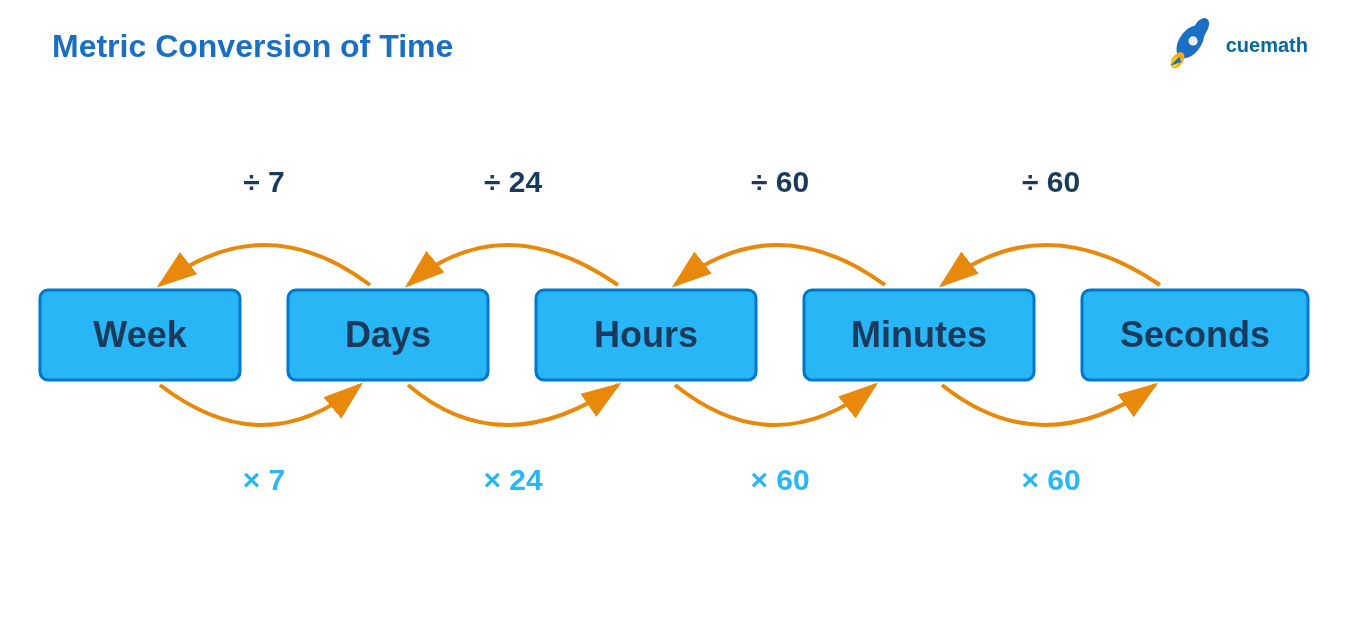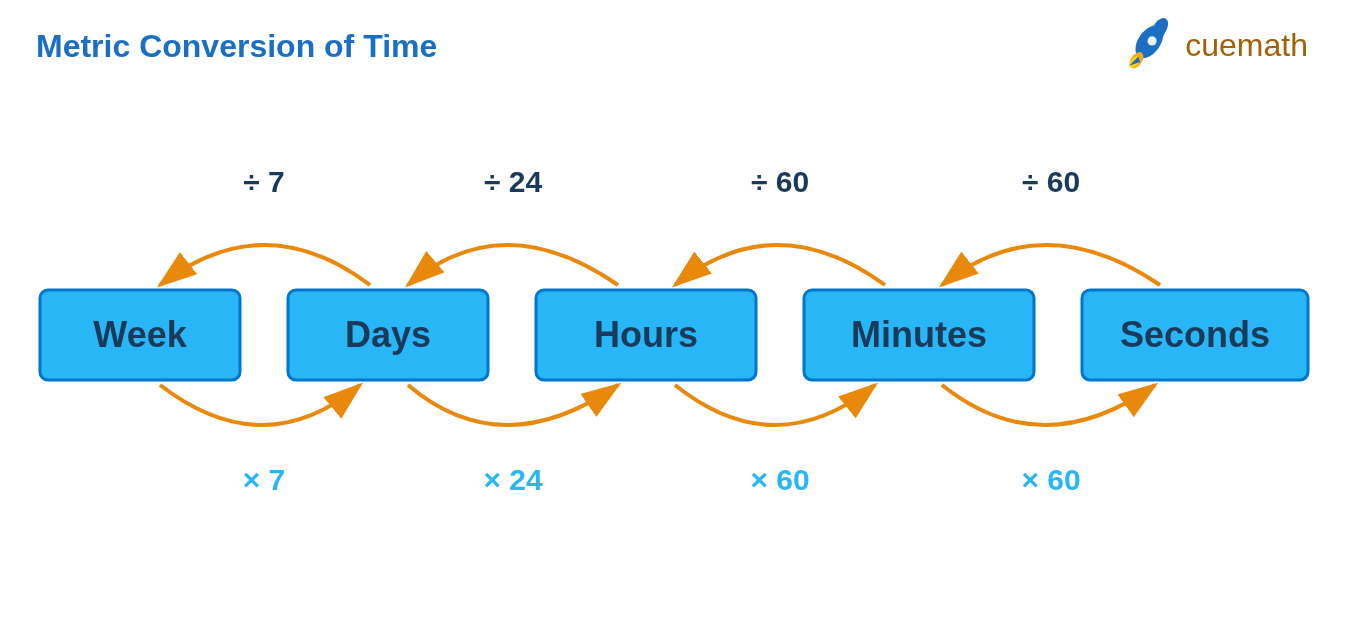--- a/index.html
+++ b/index.html
@@ -9,39 +9,39 @@
       height: 621px;
       background: #ffffff;
       font-family: 'Arial', sans-serif;
       overflow: hidden;
       position: relative;
     }
 
     .title {
       position: absolute;
       top: 28px;
-      left: 36px;
+      left: 52px;
       font-size: 32px;
       font-weight: bold;
       color: #1a6fc4;
     }
 
     .logo-area {
       position: absolute;
       top: 18px;
       right: 40px;
       display: flex;
       align-items: center;
       gap: 10px;
     }
 
     .logo-text {
-      font-size: 32px;
-      font-weight: normal;
-      color: #a16207;
+      font-size: 20px;
+      font-weight: bold;
+      color: #0369a1;
     }
 
     
     .rocket-icon {
       width: 55px;
       height: 55px;
     }
   </style>
 </head>
 <body>

